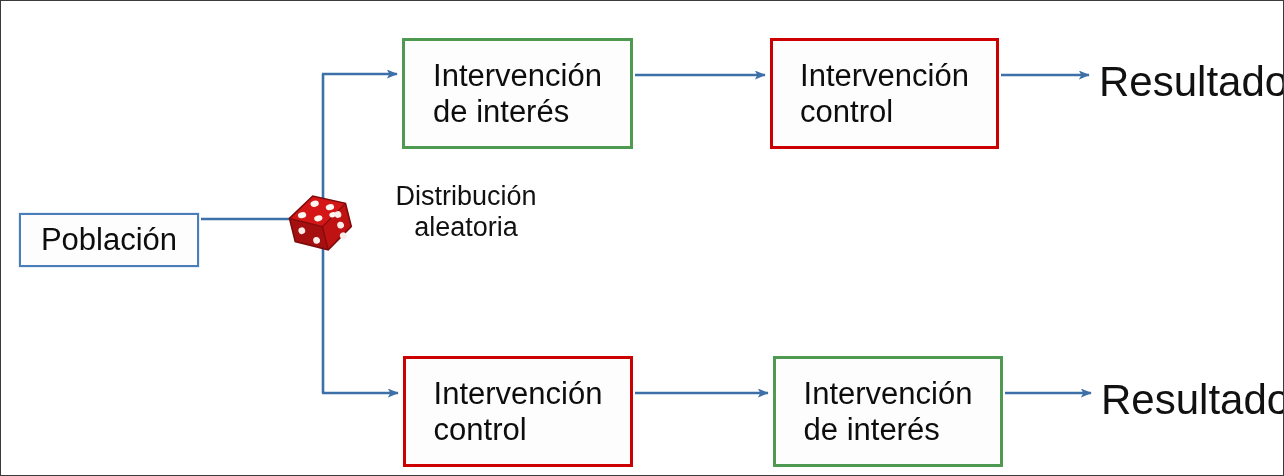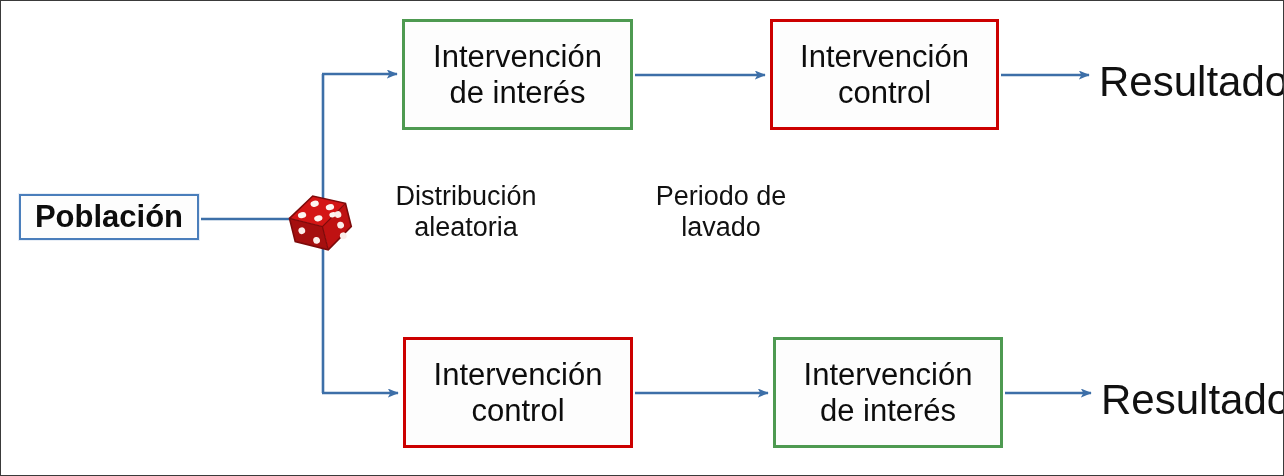--- a/index.html
+++ b/index.html
@@ -25,24 +25,25 @@
     height: 476px;
     pointer-events: none;
   }
   .node {
     position: absolute;
     box-sizing: border-box;
     background: #fdfdfd;
     display: flex;
     align-items: center;
     justify-content: center;
-    text-align: center;
+    text-align: left;
     color: #0d0d0d;
     line-height: 1.14;
     white-space: pre-line;
+    margin-top: 19px;
   }
   .node.green  { border: 3px solid #4e9a51; }
   .node.red    { border: 3px solid #cc0000; }
   .node.bluish {
     border: 2px solid #4a7ebb;
     box-shadow: 0 0 0 1px #e9eff7;
   }
   .node.green, .node.red { font-size: 31px; }
   .node.bluish { font-size: 31px; }
 
@@ -122,38 +123,36 @@
       </g>
 
       <g fill="#fbeeea">
         <ellipse cx="62" cy="34" rx="3.4" ry="3.4"></ellipse>
         <ellipse cx="62" cy="45" rx="3.4" ry="3.4"></ellipse>
         <ellipse cx="62" cy="56" rx="3.4" ry="3.4"></ellipse>
       </g>
     </g>
   </svg>
 
-  <div class="node bluish" style="left:18px; top:193px; width:180px; height:46px;font-weight:bold;">Población</div>
+  <div class="node bluish" style="left:18px; top:193px; width:180px; height:54px;">Población</div>
 
   <div class="node green" style="left:401px; top:18px; width:231px; height:111px;">Intervención
 de interés</div>
 
   <div class="node red" style="left:769px; top:18px; width:229px; height:111px;">Intervención
 control</div>
 
   <div class="free-label lbl-result" style="left:1098px; top:57px; width:180px; text-align:left;">Resultado</div>
 
   <div class="node red" style="left:402px; top:336px; width:230px; height:111px;">Intervención
 control</div>
 
   <div class="node green" style="left:772px; top:336px; width:230px; height:111px;">Intervención
 de interés</div>
 
   <div class="free-label lbl-result" style="left:1100px; top:375px; width:180px; text-align:left;">Resultado</div>
 
   <div class="free-label lbl-mid" style="left:372px; top:180px; width:186px;">Distribución
 aleatoria</div>
 
-  <div class="free-label lbl-mid" style="left:630px; top:180px; width:180px;">Periodo de
-lavado</div>
 
 
 </div>
 
 </body></html>

